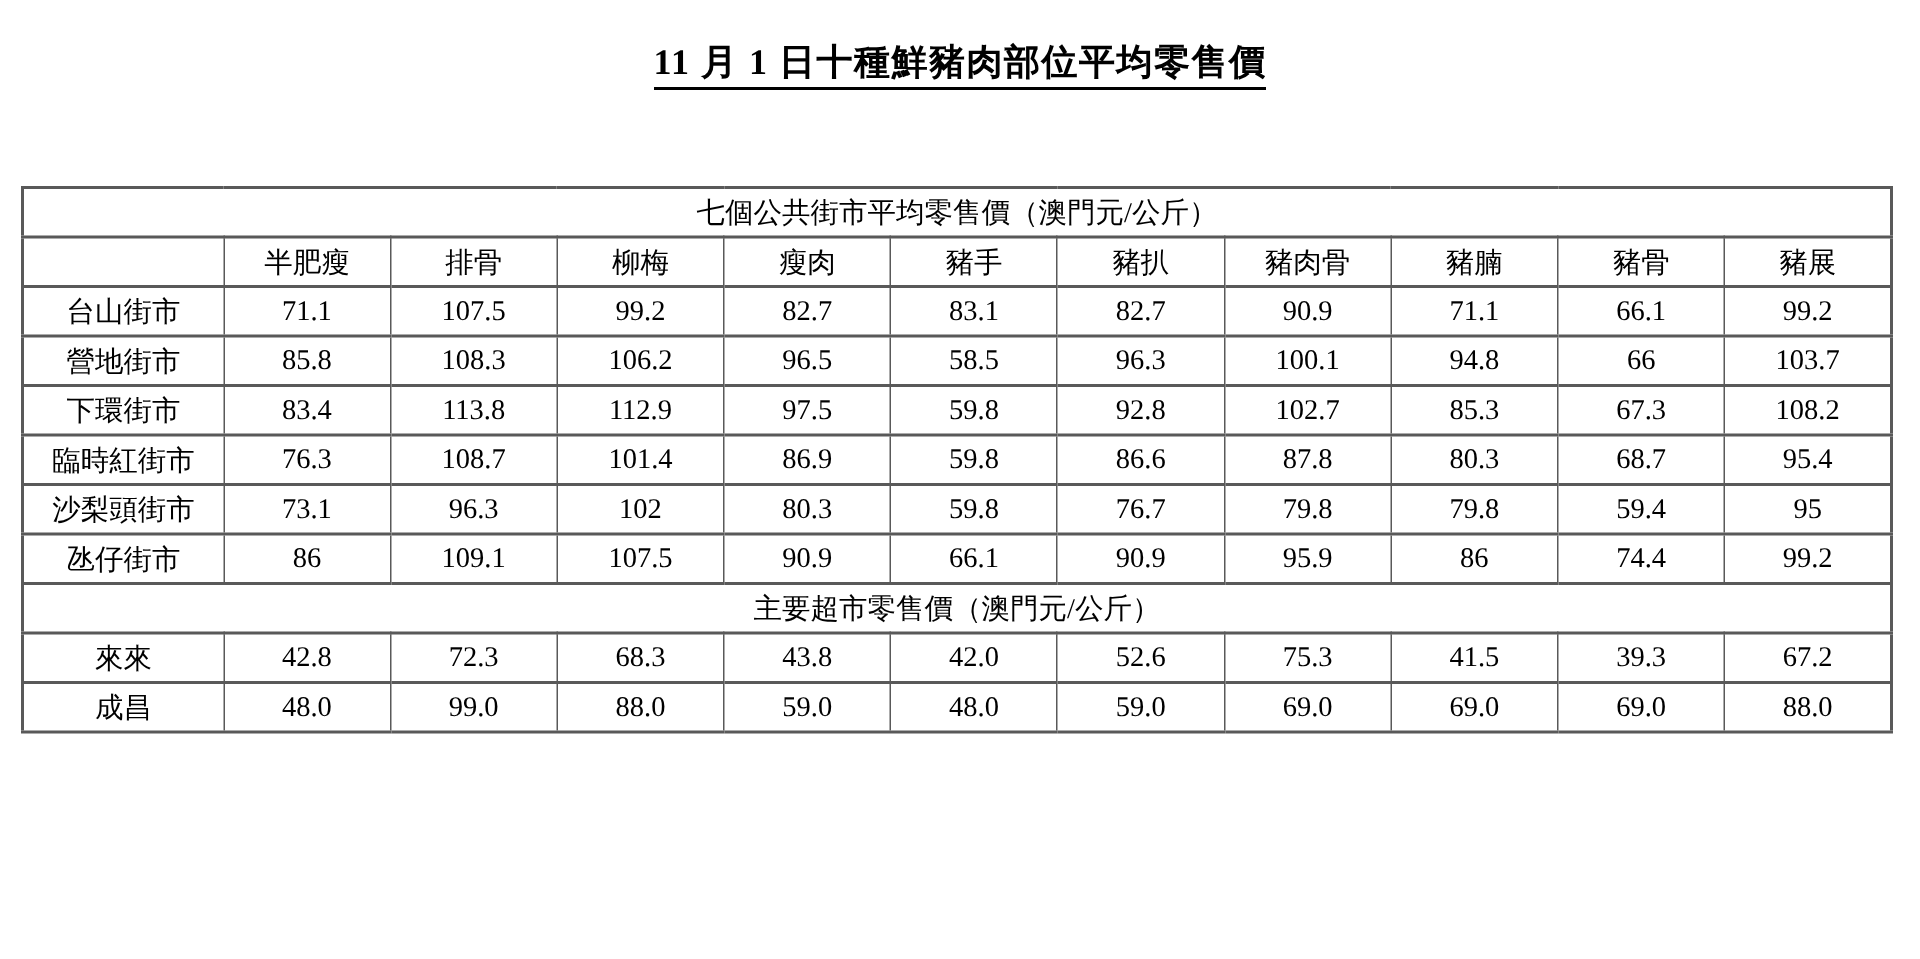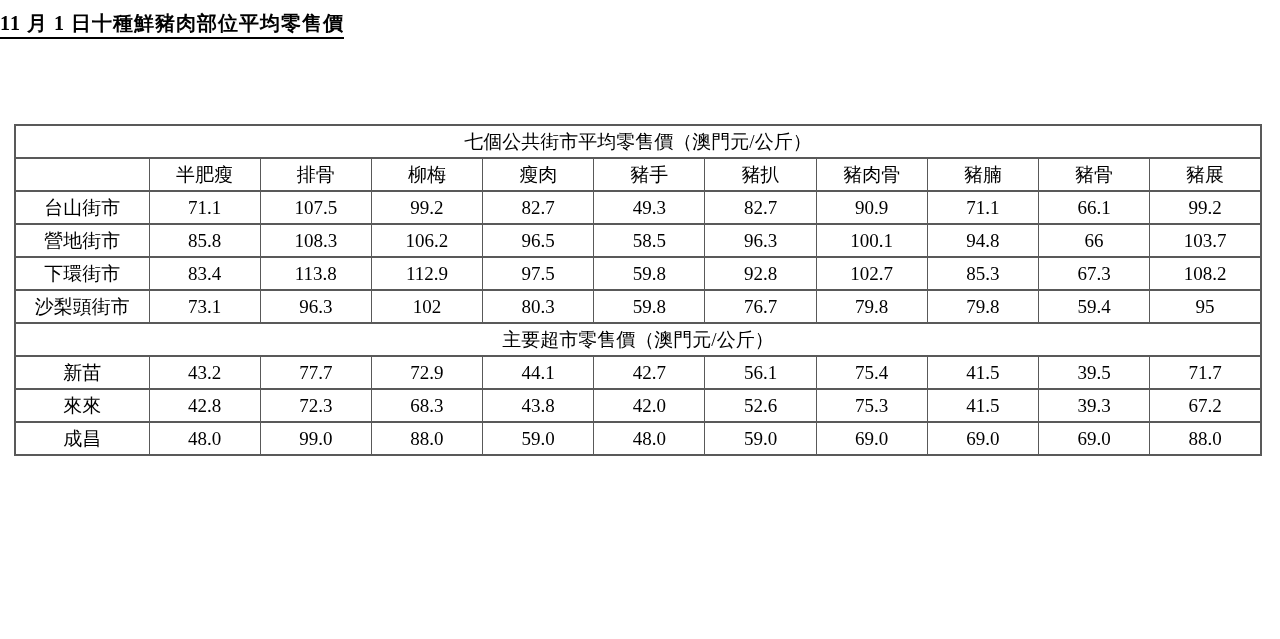--- a/index.html
+++ b/index.html
@@ -10,25 +10,25 @@
   body {
     position: relative;
     width: 1280px;
     height: 639px;
     overflow: hidden;
     font-family: "Liberation Serif", "DejaVu Serif", serif;
     color: #000000;
   }
   .title {
     position: absolute;
-    top: 10px;
+    top: 25px;
     left: 0;
     width: 100%;
-    text-align: left;
-    font-size: 20px;
+    text-align: center;
+    font-size: 24px;
     font-weight: bold;
     margin: 0;
     letter-spacing: 1px;
   }
   .title .underline {
     border-bottom: 2px solid #000000;
     padding-bottom: 3px;
   }
   table.price-table {
     position: absolute;
@@ -97,21 +97,21 @@
         <td class="colhead">豬腩</td>
         <td class="colhead">豬骨</td>
         <td class="colhead">豬展</td>
       </tr>
       <tr class="data-row">
         <td class="rowlabel">台山街市</td>
         <td class="value">71.1</td>
         <td class="value">107.5</td>
         <td class="value">99.2</td>
         <td class="value">82.7</td>
-        <td class="value">49.3</td>
+        <td class="value">83.1</td>
         <td class="value">82.7</td>
         <td class="value">90.9</td>
         <td class="value">71.1</td>
         <td class="value">66.1</td>
         <td class="value">99.2</td>
       </tr>
       <tr class="data-row">
         <td class="rowlabel">營地街市</td>
         <td class="value">85.8</td>
         <td class="value">108.3</td>
@@ -131,47 +131,60 @@
         <td class="value">112.9</td>
         <td class="value">97.5</td>
         <td class="value">59.8</td>
         <td class="value">92.8</td>
         <td class="value">102.7</td>
         <td class="value">85.3</td>
         <td class="value">67.3</td>
         <td class="value">108.2</td>
       </tr>
       <tr class="data-row">
+        <td class="rowlabel">臨時紅街市</td>
+        <td class="value">76.3</td>
+        <td class="value">108.7</td>
+        <td class="value">101.4</td>
+        <td class="value">86.9</td>
+        <td class="value">59.8</td>
+        <td class="value">86.6</td>
+        <td class="value">87.8</td>
+        <td class="value">80.3</td>
+        <td class="value">68.7</td>
+        <td class="value">95.4</td>
+      </tr>
+      <tr class="data-row">
         <td class="rowlabel">沙梨頭街市</td>
         <td class="value">73.1</td>
         <td class="value">96.3</td>
         <td class="value">102</td>
         <td class="value">80.3</td>
         <td class="value">59.8</td>
         <td class="value">76.7</td>
         <td class="value">79.8</td>
         <td class="value">79.8</td>
         <td class="value">59.4</td>
         <td class="value">95</td>
       </tr>
+      <tr class="data-row">
+        <td class="rowlabel">氹仔街市</td>
+        <td class="value">86</td>
+        <td class="value">109.1</td>
+        <td class="value">107.5</td>
+        <td class="value">90.9</td>
+        <td class="value">66.1</td>
+        <td class="value">90.9</td>
+        <td class="value">95.9</td>
+        <td class="value">86</td>
+        <td class="value">74.4</td>
+        <td class="value">99.2</td>
+      </tr>
       <tr class="section-row">
         <td class="section-header" colspan="11">主要超市零售價（澳門元/公斤）</td>
-      </tr>
-      <tr class="data-row">
-        <td class="rowlabel">新苗</td>
-        <td class="value">43.2</td>
-        <td class="value">77.7</td>
-        <td class="value">72.9</td>
-        <td class="value">44.1</td>
-        <td class="value">42.7</td>
-        <td class="value">56.1</td>
-        <td class="value">75.4</td>
-        <td class="value">41.5</td>
-        <td class="value">39.5</td>
-        <td class="value">71.7</td>
       </tr>
       <tr class="data-row">
         <td class="rowlabel">來來</td>
         <td class="value">42.8</td>
         <td class="value">72.3</td>
         <td class="value">68.3</td>
         <td class="value">43.8</td>
         <td class="value">42.0</td>
         <td class="value">52.6</td>
         <td class="value">75.3</td>

